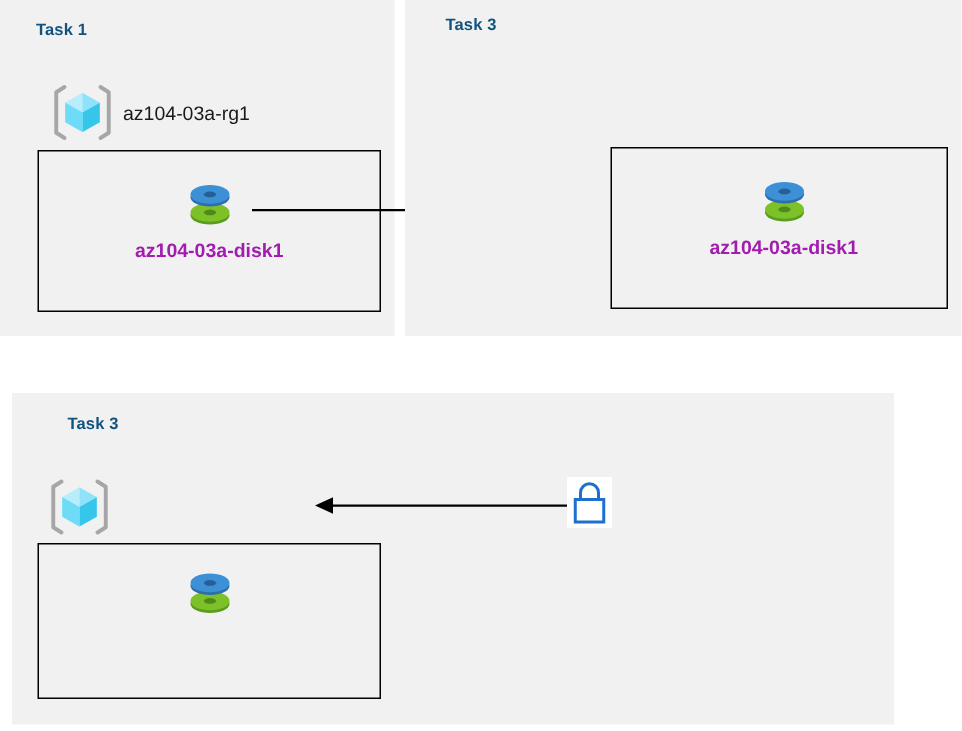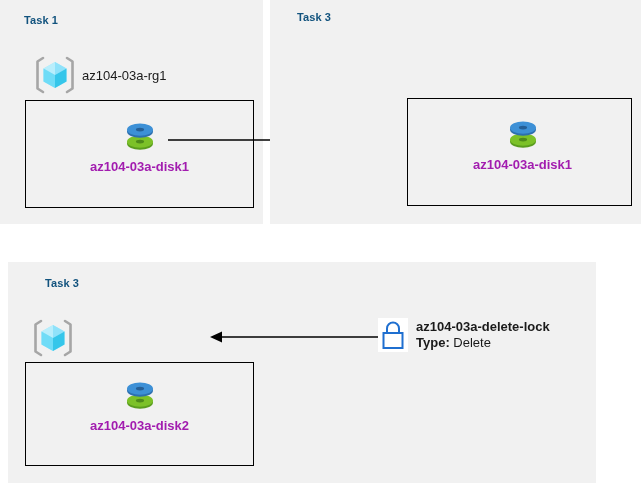--- a/index.html
+++ b/index.html
@@ -239,35 +239,28 @@
     <line x1="14" y1="9" x2="170" y2="9" stroke="#000000" stroke-width="1.5"></line>
     <polygon points="14,3.5 2,9 14,14.5" fill="#000000"></polygon>
   </svg>
 
   <div id="lock-node">
     <svg class="lock-icon" viewBox="0 0 30 34">
       <rect x="0" y="0" width="30" height="34" fill="#ffffff"></rect>
       <path d="M9 15 L9 10.5 A6 6 0 0 1 21 10.5 L21 15" fill="none" stroke="#1f6fd0" stroke-width="2"></path>
       <rect x="5.5" y="15" width="19" height="15" fill="none" stroke="#1f6fd0" stroke-width="2"></rect>
     </svg>
-    <div class="lock-text">
-      <div class="lock-name">az104-03a-delete-lock</div>
-      <div class="lock-type-row">
-        <span class="lock-type-key">Type:</span><span>&nbsp;</span><span class="lock-type-val">Delete</span>
-      </div>
-    </div>
   </div>
 
   <div class="rg-box" id="rgbox-task3"></div>
 
   <div class="disk-node" id="disknode-task3">
     <svg class="disk-icon" viewBox="0 0 40 40">
       <ellipse cx="20" cy="27.5" rx="13" ry="6.2" fill="#5a9c1e"></ellipse>
       <ellipse cx="20" cy="25.6" rx="13" ry="6.2" fill="#7cc128"></ellipse>
       <ellipse cx="20" cy="25.6" rx="4.1" ry="1.9" fill="#4e8a1a"></ellipse>
       <ellipse cx="20" cy="15.5" rx="13" ry="6.2" fill="#2d6fae"></ellipse>
       <ellipse cx="20" cy="13.6" rx="13" ry="6.2" fill="#3d90d6"></ellipse>
       <ellipse cx="20" cy="13.6" rx="4.1" ry="1.9" fill="#255f96"></ellipse>
     </svg>
-    <span class="disk-label">az104-03a-disk2</span>
   </div>
 
 </div>
 
 </body></html>

